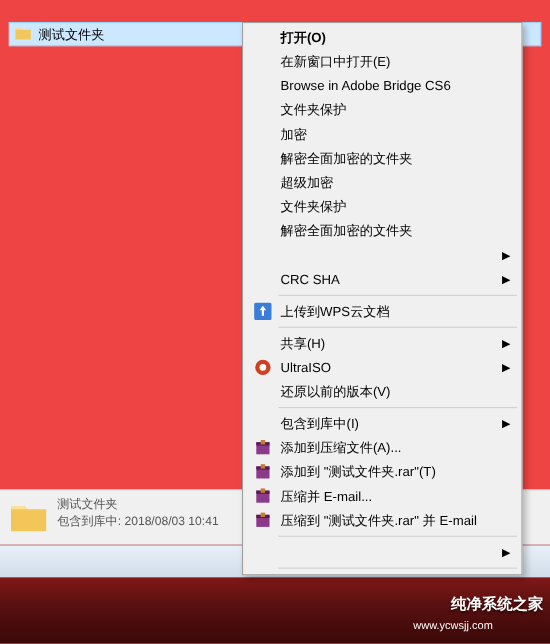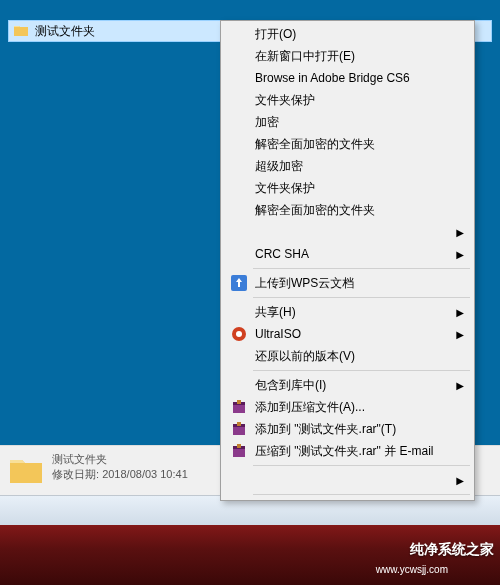--- a/index.html
+++ b/index.html
@@ -8,21 +8,21 @@
       font-size: 12px;
       width: 500px;
       height: 585px;
       overflow: hidden;
       position: relative;
       background: #fff;
     }
     .explorer-bg {
       position: absolute;
       top: 0; left: 0; right: 0; bottom: 0;
-      background: #0369a1;
+      background: #ef4444;
     }
     .file-row {
       position: absolute;
       top: 20px;
       left: 8px;
       right: 8px;
       height: 22px;
       display: flex;
       align-items: center;
       background: #cce8ff;
@@ -116,21 +116,21 @@
       width: 24px;
       display: flex;
       justify-content: center;
       align-items: center;
     }
     .menu-label {
       flex: 1;
       padding-left: 4px;
       white-space: nowrap;
     }
-    .menu-item.bold .menu-label { font-weight: normal; }
+    .menu-item.bold .menu-label { font-weight: bold; }
     .menu-arrow {
       position: absolute;
       right: 8px;
       font-size: 10px;
     }
     .menu-sep {
       height: 1px;
       background: #d0d0d0;
       margin: 3px 2px 3px 30px;
     }
@@ -155,21 +155,21 @@
 
   <div class="status-bar">
     <span class="status-folder-icon">
       <svg viewBox="0 0 36 36" width="36" height="36">
           <path fill="#f3c659" d="M2 8h12l3 3h17v20H2z"></path>
           <path fill="#f8e09a" d="M2 8h12l3 3H2z"></path>
         </svg>
     </span>
     <div class="status-text">
       <div><span>测试文件夹</span></div>
-      <div><span>修改日期:</span> <span>2018/08/03 10:41</span></div>
+      <div><span>包含到库中:</span> <span>2018/08/03 10:41</span></div>
     </div>
   </div>
 
   <div class="taskbar">
     <div class="taskbar-empty"></div>
   </div>
 
   <div class="desk-bg"></div>
 
   <div class="watermark">纯净系统之家</div>
@@ -278,20 +278,30 @@
         <span class="menu-label">添加到 "测试文件夹.rar"(T)</span>
     </div>
     <div class="menu-item">
       <span class="menu-icon-col">
         <svg class="ico" viewBox="0 0 16 16">
             <rect x="2" y="3" width="12" height="11" fill="#8b3a8b"></rect>
             <rect x="2" y="3" width="12" height="3" fill="#5a1a5a"></rect>
             <rect x="6" y="1" width="4" height="4" fill="#c08030"></rect>
           </svg>
       </span>
+        <span class="menu-label">压缩并 E-mail...</span>
+    </div>
+    <div class="menu-item">
+      <span class="menu-icon-col">
+        <svg class="ico" viewBox="0 0 16 16">
+            <rect x="2" y="3" width="12" height="11" fill="#8b3a8b"></rect>
+            <rect x="2" y="3" width="12" height="3" fill="#5a1a5a"></rect>
+            <rect x="6" y="1" width="4" height="4" fill="#c08030"></rect>
+          </svg>
+      </span>
         <span class="menu-label">压缩到 "测试文件夹.rar" 并 E-mail</span>
     </div>
     <div class="menu-sep"></div>
     <div class="menu-item">
       <span class="menu-icon-col"></span>
       <span class="menu-arrow">▶</span>
     </div>
     <div class="menu-sep"></div>
 
   </div>

